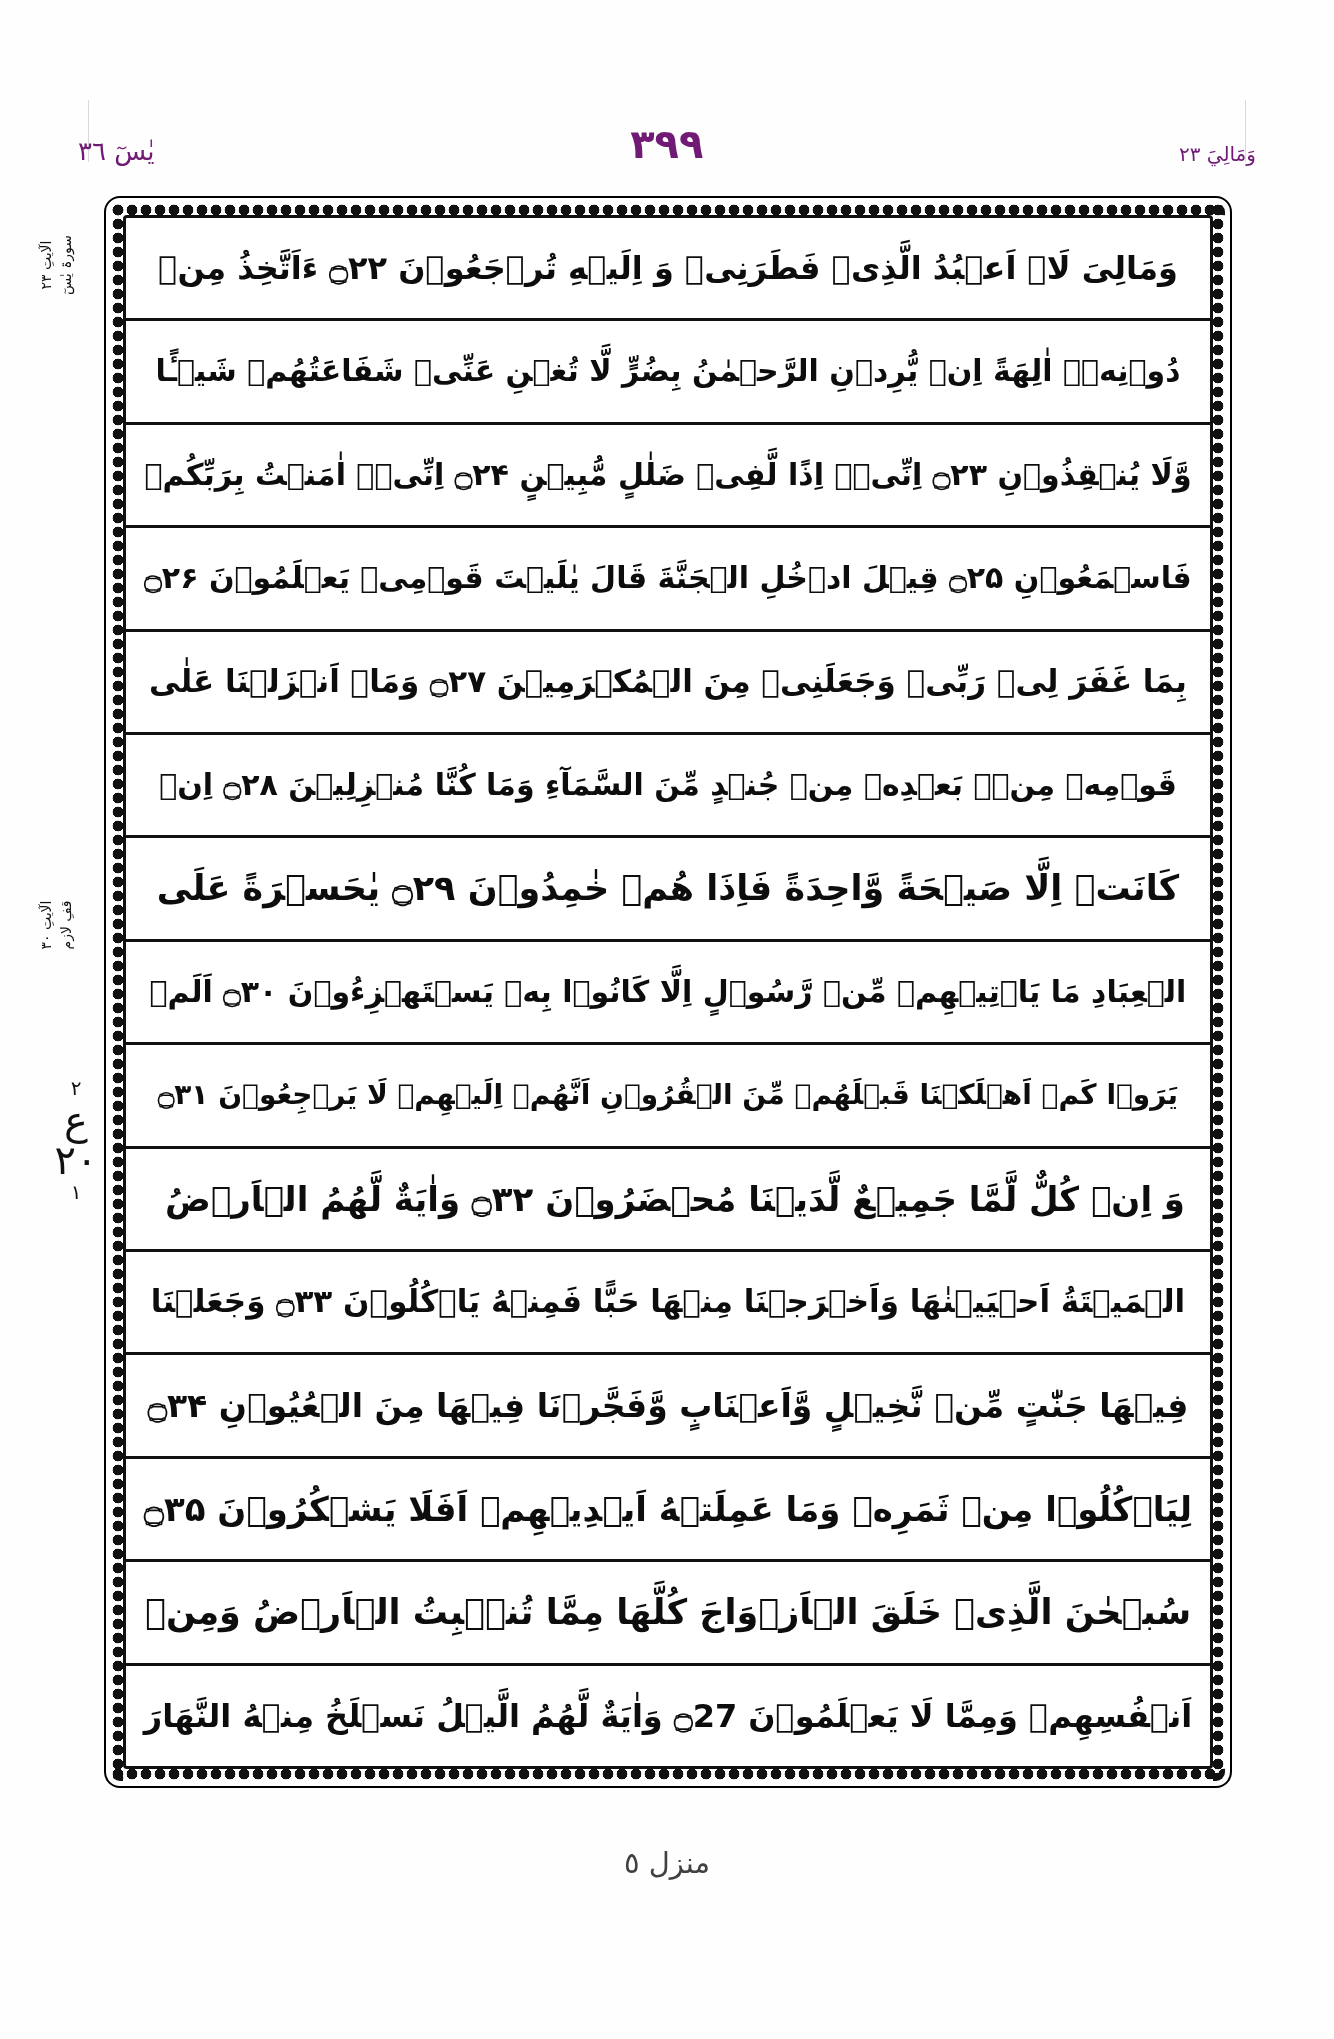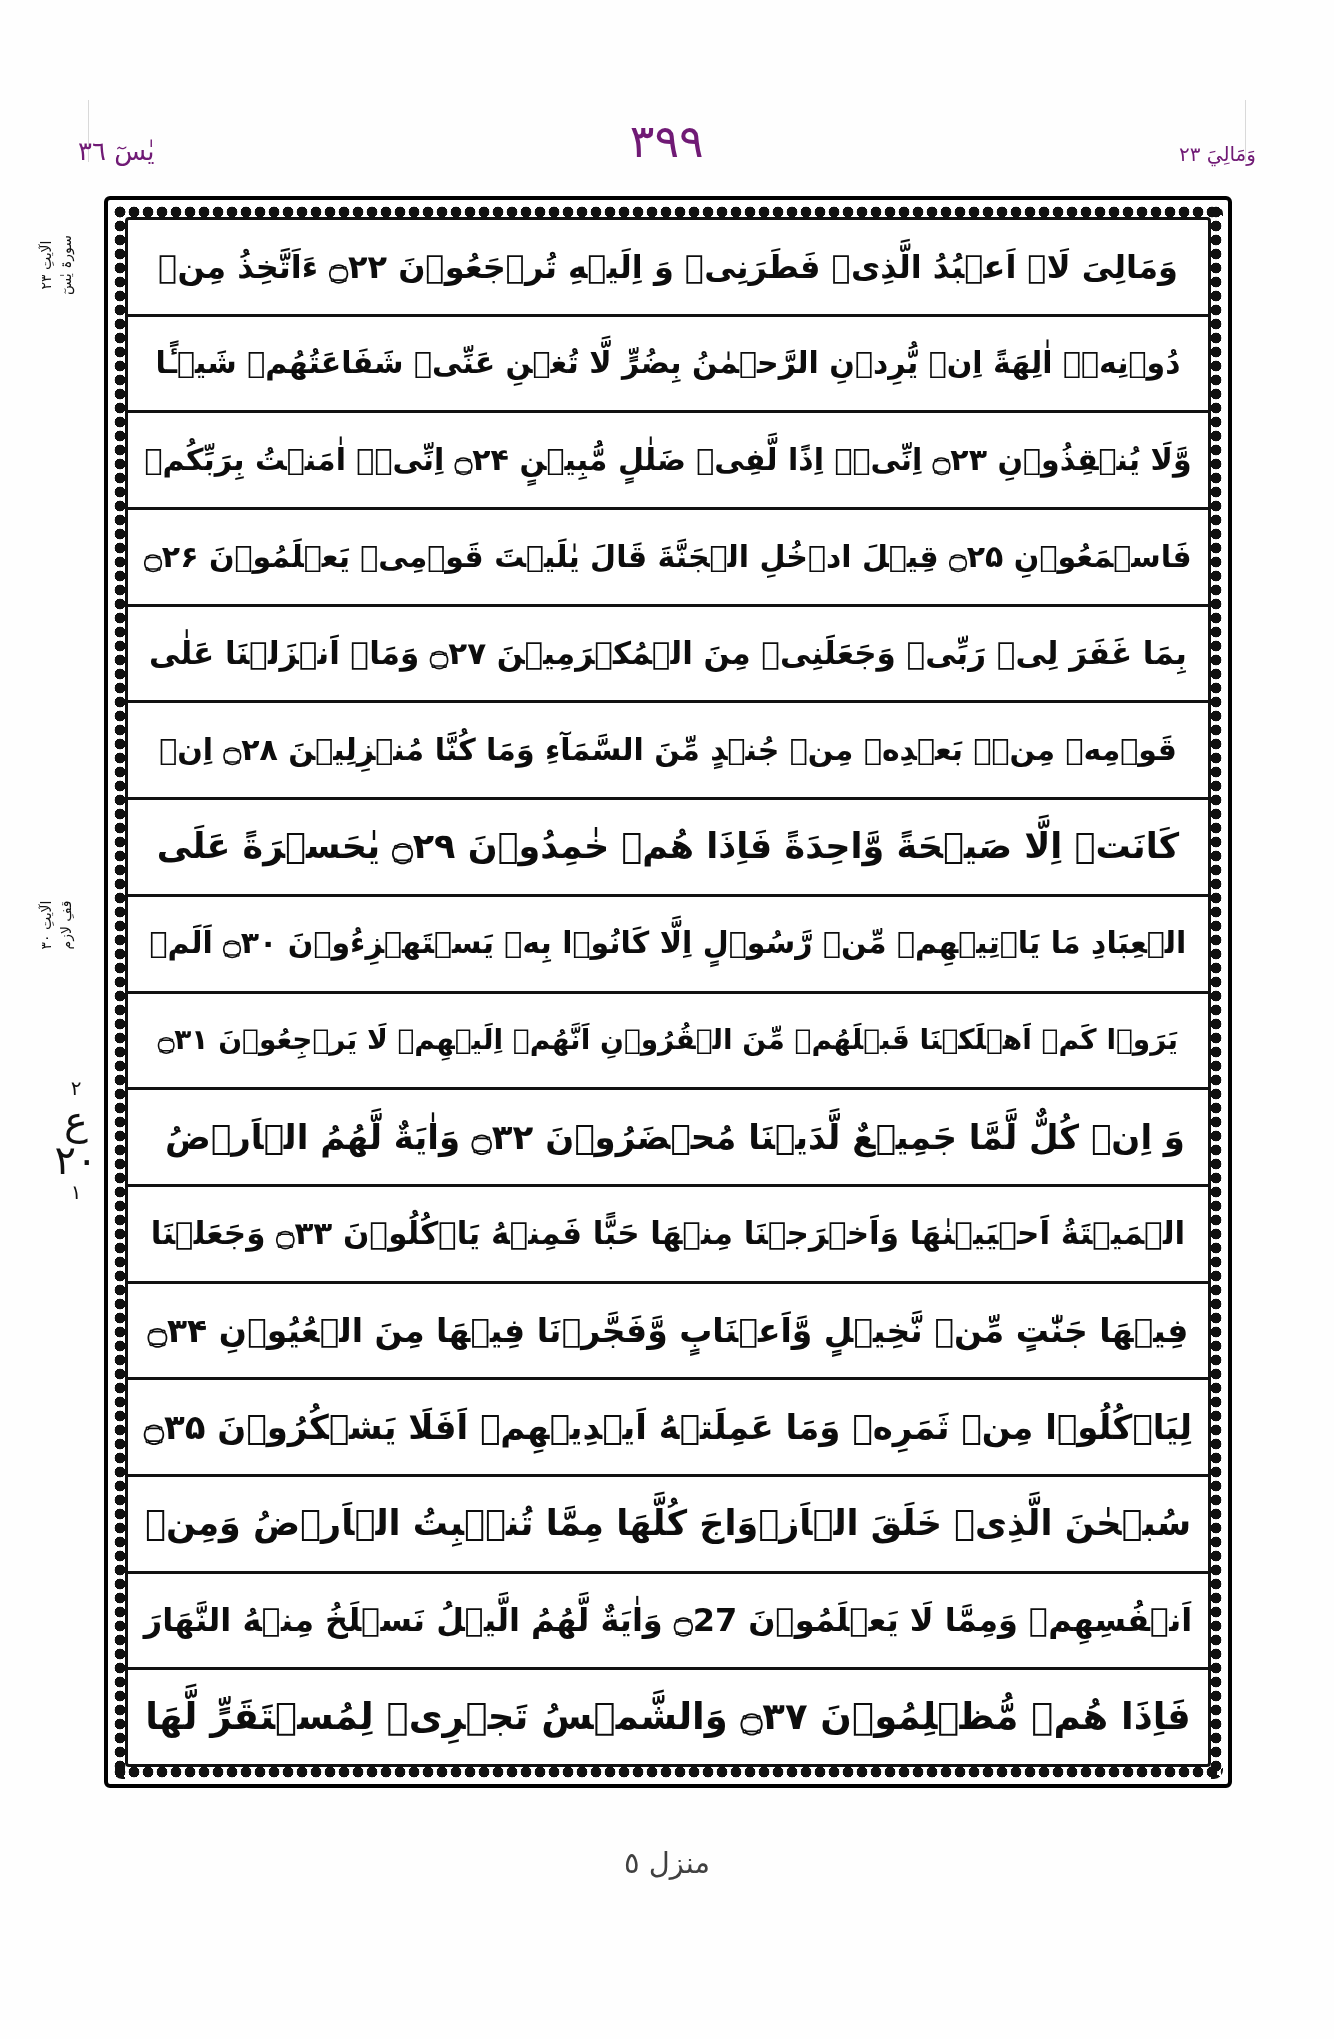--- a/index.html
+++ b/index.html
@@ -34,43 +34,43 @@
     direction: rtl;
   }
   .header-cell {
     font-family: "DejaVu Sans", "Liberation Sans", sans-serif;
     font-size: 27px;
     color: #701a75;
     white-space: nowrap;
     line-height: 1;
   }
   .header-surah { font-size: 26px; letter-spacing: 1px; }
-  .header-page  { font-size: 46px; font-weight: 400; letter-spacing: 2px; }
+  .header-page  { font-size: 40px; font-weight: 700; letter-spacing: 2px; }
   .header-juz   { font-size: 20px; letter-spacing: 1px; }
 
   
   .edge-rule-left, .edge-rule-right {
     position: absolute;
     top: 100px;
     width: 1px;
     height: 62px;
     background: #d9d9d9;
   }
   .edge-rule-left  { left: 88px; }
   .edge-rule-right { right: 88px; }
 
   
   .frame-outer {
     position: absolute;
     top: 196px;
     left: 104px;
     width: 1128px;
     height: 1592px;
-    border: 4px solid #000000;
-    border-radius: 6px;
+    border: 2px solid #000000;
+    border-radius: 16px;
     box-sizing: border-box;
     background: #ffffff;
     padding: 5px;
   }
   .frame-scallop {
     position: absolute;
     inset: 5px;
     border-radius: 9px;
     background:
       
@@ -248,23 +248,20 @@
         </div>
         <div class="ayah-line">
           <span class="ayah-text" style="font-size: 34px;">لِیَاۡكُلُوۡا مِنۡ ثَمَرِهٖ وَمَا عَمِلَتۡهُ اَیۡدِیۡهِمۡ اَفَلَا یَشۡكُرُوۡنَ ۝۳۵</span>
         </div>
         <div class="ayah-line t-l">
           <span class="ayah-text" style="font-size: 35px;">سُبۡحٰنَ الَّذِیۡ خَلَقَ الۡاَزۡوَاجَ كُلَّهَا مِمَّا تُنۡۢبِتُ الۡاَرۡضُ وَمِنۡ</span>
         </div>
         <div class="ayah-line t-l">
           <span class="ayah-text" style="font-size: 32px;">اَنۡفُسِهِمۡ وَمِمَّا لَا یَعۡلَمُوۡنَ ۝27 وَاٰیَةٌ لَّهُمُ الَّیۡلُ نَسۡلَخُ مِنۡهُ النَّهَارَ</span>
         </div>
-        <div class="ayah-line">
-          <span class="ayah-text" style="font-size: 37px;">فَاِذَا هُمۡ مُّظۡلِمُوۡنَ ۝۳۷ وَالشَّمۡسُ تَجۡرِیۡ لِمُسۡتَقَرٍّ لَّهَا</span>
-        </div>
       </div>
   </div>
 
   <div class="footer">
     <span class="footer-text">منزل ٥</span>
   </div>
 
 </div>
 
 </body></html>

